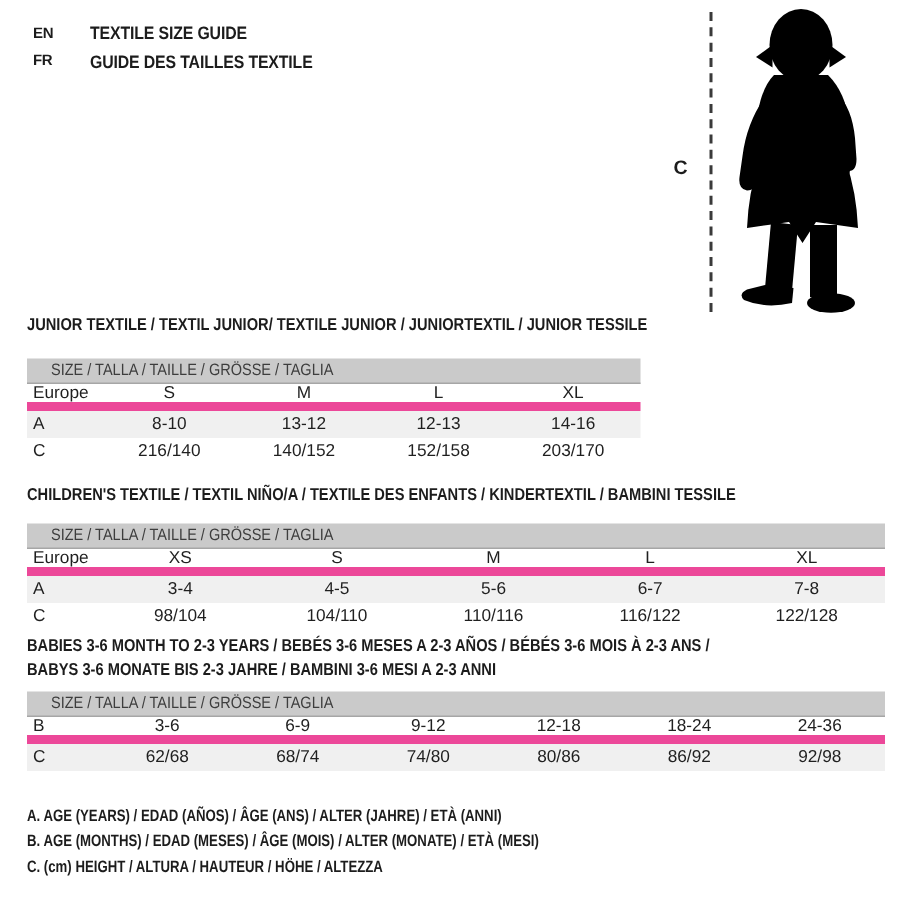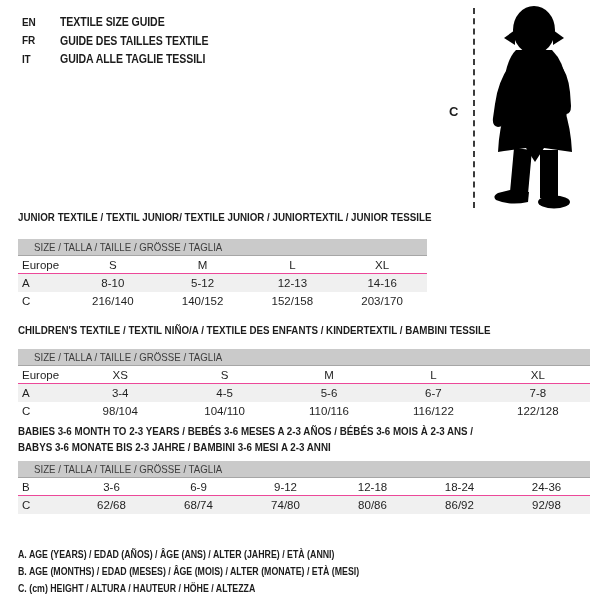--- a/index.html
+++ b/index.html
@@ -21,46 +21,42 @@
   
   .sec-title { position:absolute; left:18px; font-weight:700; font-size:11.5px;
     white-space:nowrap; transform:scaleX(0.85); transform-origin:0 0; line-height:16px; }
   
   .stable { position:absolute; left:18px; }
   .bar { height:17px; background:#cacaca; border-bottom:1px solid #a6a6a6;
     display:flex; align-items:center; padding-left:16px; box-sizing:border-box; }
   .bar-text { font-size:11px; color:#3d3d3d; white-space:nowrap;
     transform:scaleX(0.88); transform-origin:0 50%; }
   .trow { display:flex; height:18px; align-items:center; font-size:11.5px; color:#1f1f1f; }
-  .trow.hdr { border-bottom:1px solid #ec4899; box-sizing:border-box; }
+  .trow.hdr { border-bottom:6px solid #ec4899; box-sizing:border-box;align-items:flex-end; }
   .trow.alt { background:#f0f0f0; }
   .rlabel { width:50px; padding-left:4px; box-sizing:border-box; }
   .cell { flex:1; text-align:center; }
   
-  .legend { position:absolute; left:18px; top:536px;margin-top:10px; }
+  .legend { position:absolute; left:18px; top:536px; }
   .legend-line { font-weight:700; font-size:11px; line-height:17px; white-space:nowrap;
     transform:scaleX(0.8); transform-origin:0 0; }
 </style>
 </head>
 <body>
 
 <div class="canvas">
 
   <div class="lang-block">
     <div class="lang-row">
       <span class="lang-code">EN</span>
       <span class="lang-label">TEXTILE SIZE GUIDE</span>
     </div>
     <div class="lang-row">
       <span class="lang-code">FR</span>
       <span class="lang-label">GUIDE DES TAILLES TEXTILE</span>
-    </div>
-    <div class="lang-row">
-      <span class="lang-code">IT</span>
-      <span class="lang-label">GUIDA ALLE TAGLIE TESSILI</span>
     </div>
   </div>
 
   <div class="measure-line"></div>
   <div class="measure-label">C</div>
   <svg class="baby-svg" width="106" height="206" viewBox="0 0 104 206" aria-hidden="true">
     <g fill="#000000">
       <ellipse cx="52" cy="26" rx="21" ry="24"></ellipse>
       <path d="M33 26 L22 34 L33 41 Z"></path>
       <path d="M71 26 L82 34 L71 41 Z"></path>
@@ -83,21 +79,21 @@
     <div class="trow hdr">
       <span class="rlabel">Europe</span>
       <span class="cell">S</span>
       <span class="cell">M</span>
       <span class="cell">L</span>
       <span class="cell">XL</span>
     </div>
     <div class="trow alt">
       <span class="rlabel">A</span>
       <span class="cell">8-10</span>
-      <span class="cell">5-12</span>
+      <span class="cell">13-12</span>
       <span class="cell">12-13</span>
       <span class="cell">14-16</span>
     </div>
     <div class="trow">
       <span class="rlabel">C</span>
       <span class="cell">216/140</span>
       <span class="cell">140/152</span>
       <span class="cell">152/158</span>
       <span class="cell">203/170</span>
     </div>

